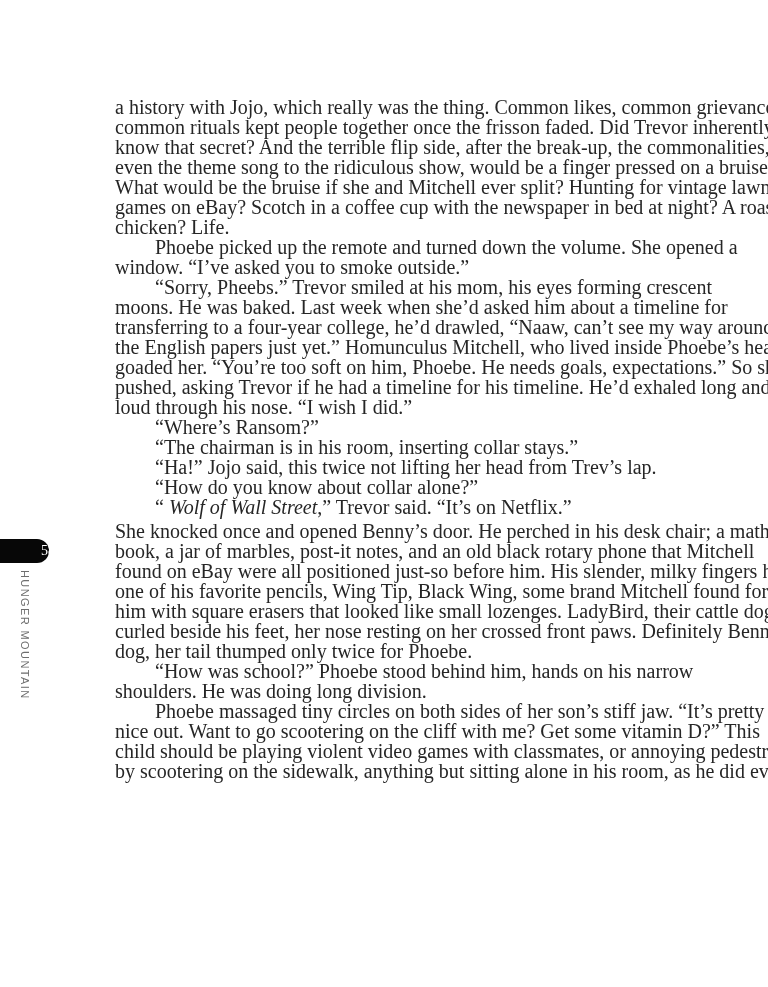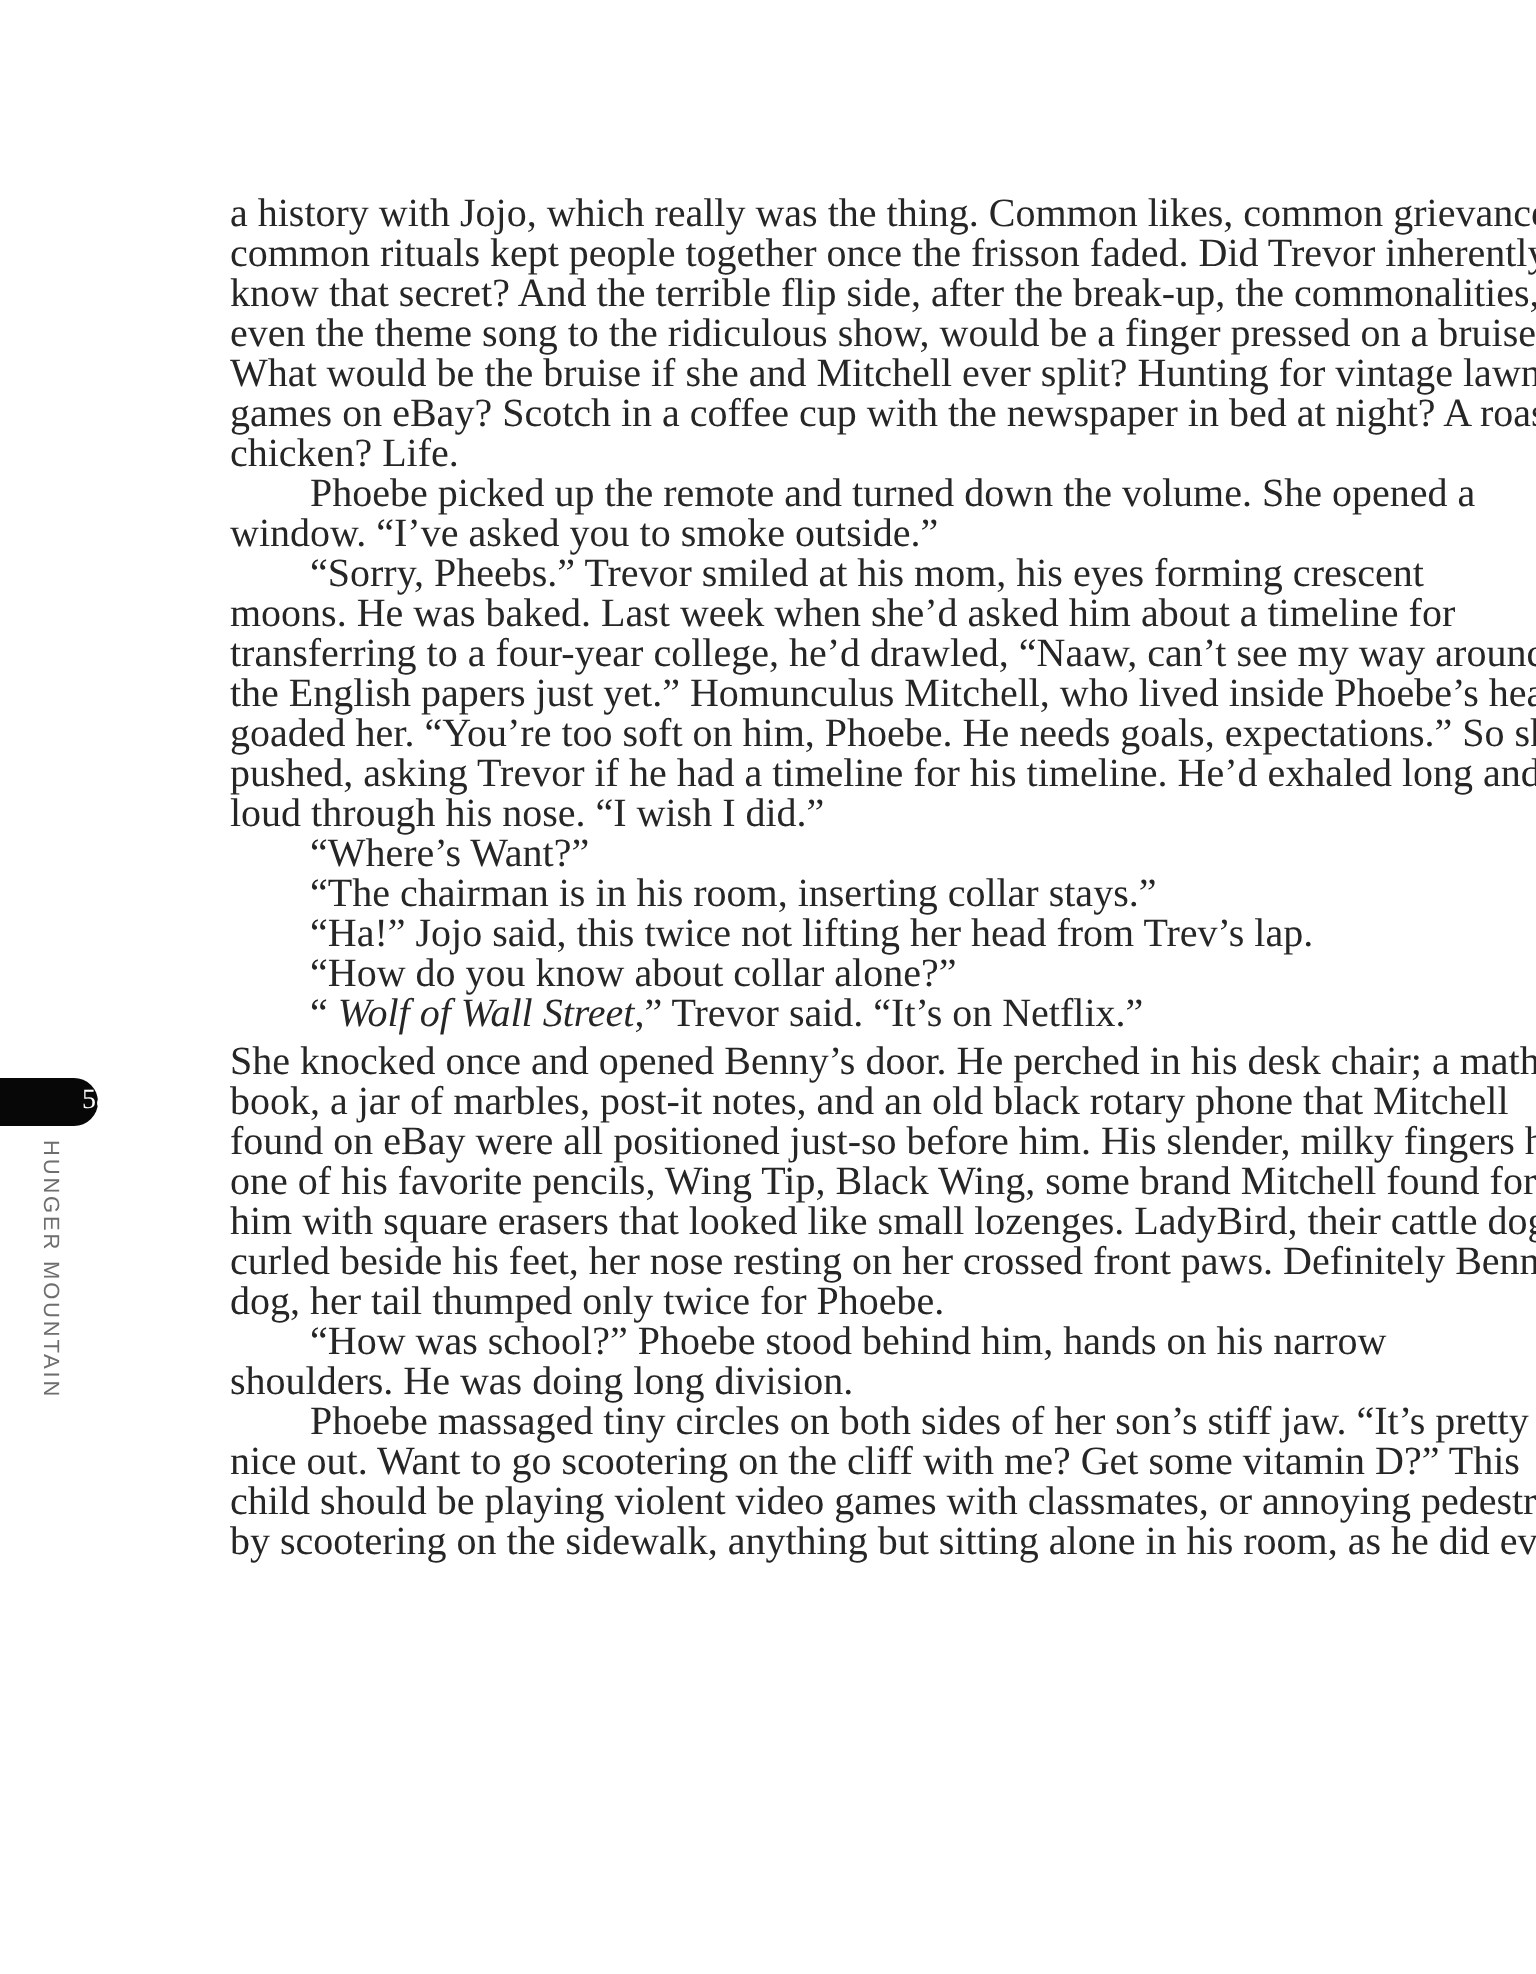--- a/index.html
+++ b/index.html
@@ -67,21 +67,21 @@
 chicken? Life.</p>
       <p class="para indent">Phoebe picked up the remote and turned down the volume. She opened a
 window. “I’ve asked you to smoke outside.”</p>
       <p class="para indent">“Sorry, Pheebs.” Trevor smiled at his mom, his eyes forming crescent
 moons. He was baked. Last week when she’d asked him about a timeline for
 transferring to a four-year college, he’d drawled, “Naaw, can’t see my way around
 the English papers just yet.” Homunculus Mitchell, who lived inside Phoebe’s head,
 goaded her. “You’re too soft on him, Phoebe. He needs goals, expectations.” So she
 pushed, asking Trevor if he had a timeline for his timeline. He’d exhaled long and
 loud through his nose. “I wish I did.”</p>
-      <p class="para indent">“Where’s Want?”</p>
+      <p class="para indent">“Where’s Ransom?”</p>
       <p class="para indent">“The chairman is in his room, inserting collar stays.”</p>
       <p class="para indent">“Ha!” Jojo said, this twice not lifting her head from Trev’s lap.</p>
       <p class="para indent">“How do you know about collar alone?”</p>
       <p class="para indent"><span>“ </span><i>Wolf of Wall Street</i><span>,” Trevor said. “It’s on Netflix.”</span></p>
     </div>
 
     <div class="section section-2">
       <p class="para">She knocked once and opened Benny’s door. He perched in his desk chair; a math
 book, a jar of marbles, post-it notes, and an old black rotary phone that Mitchell
 found on eBay were all positioned just-so before him. His slender, milky fingers held

